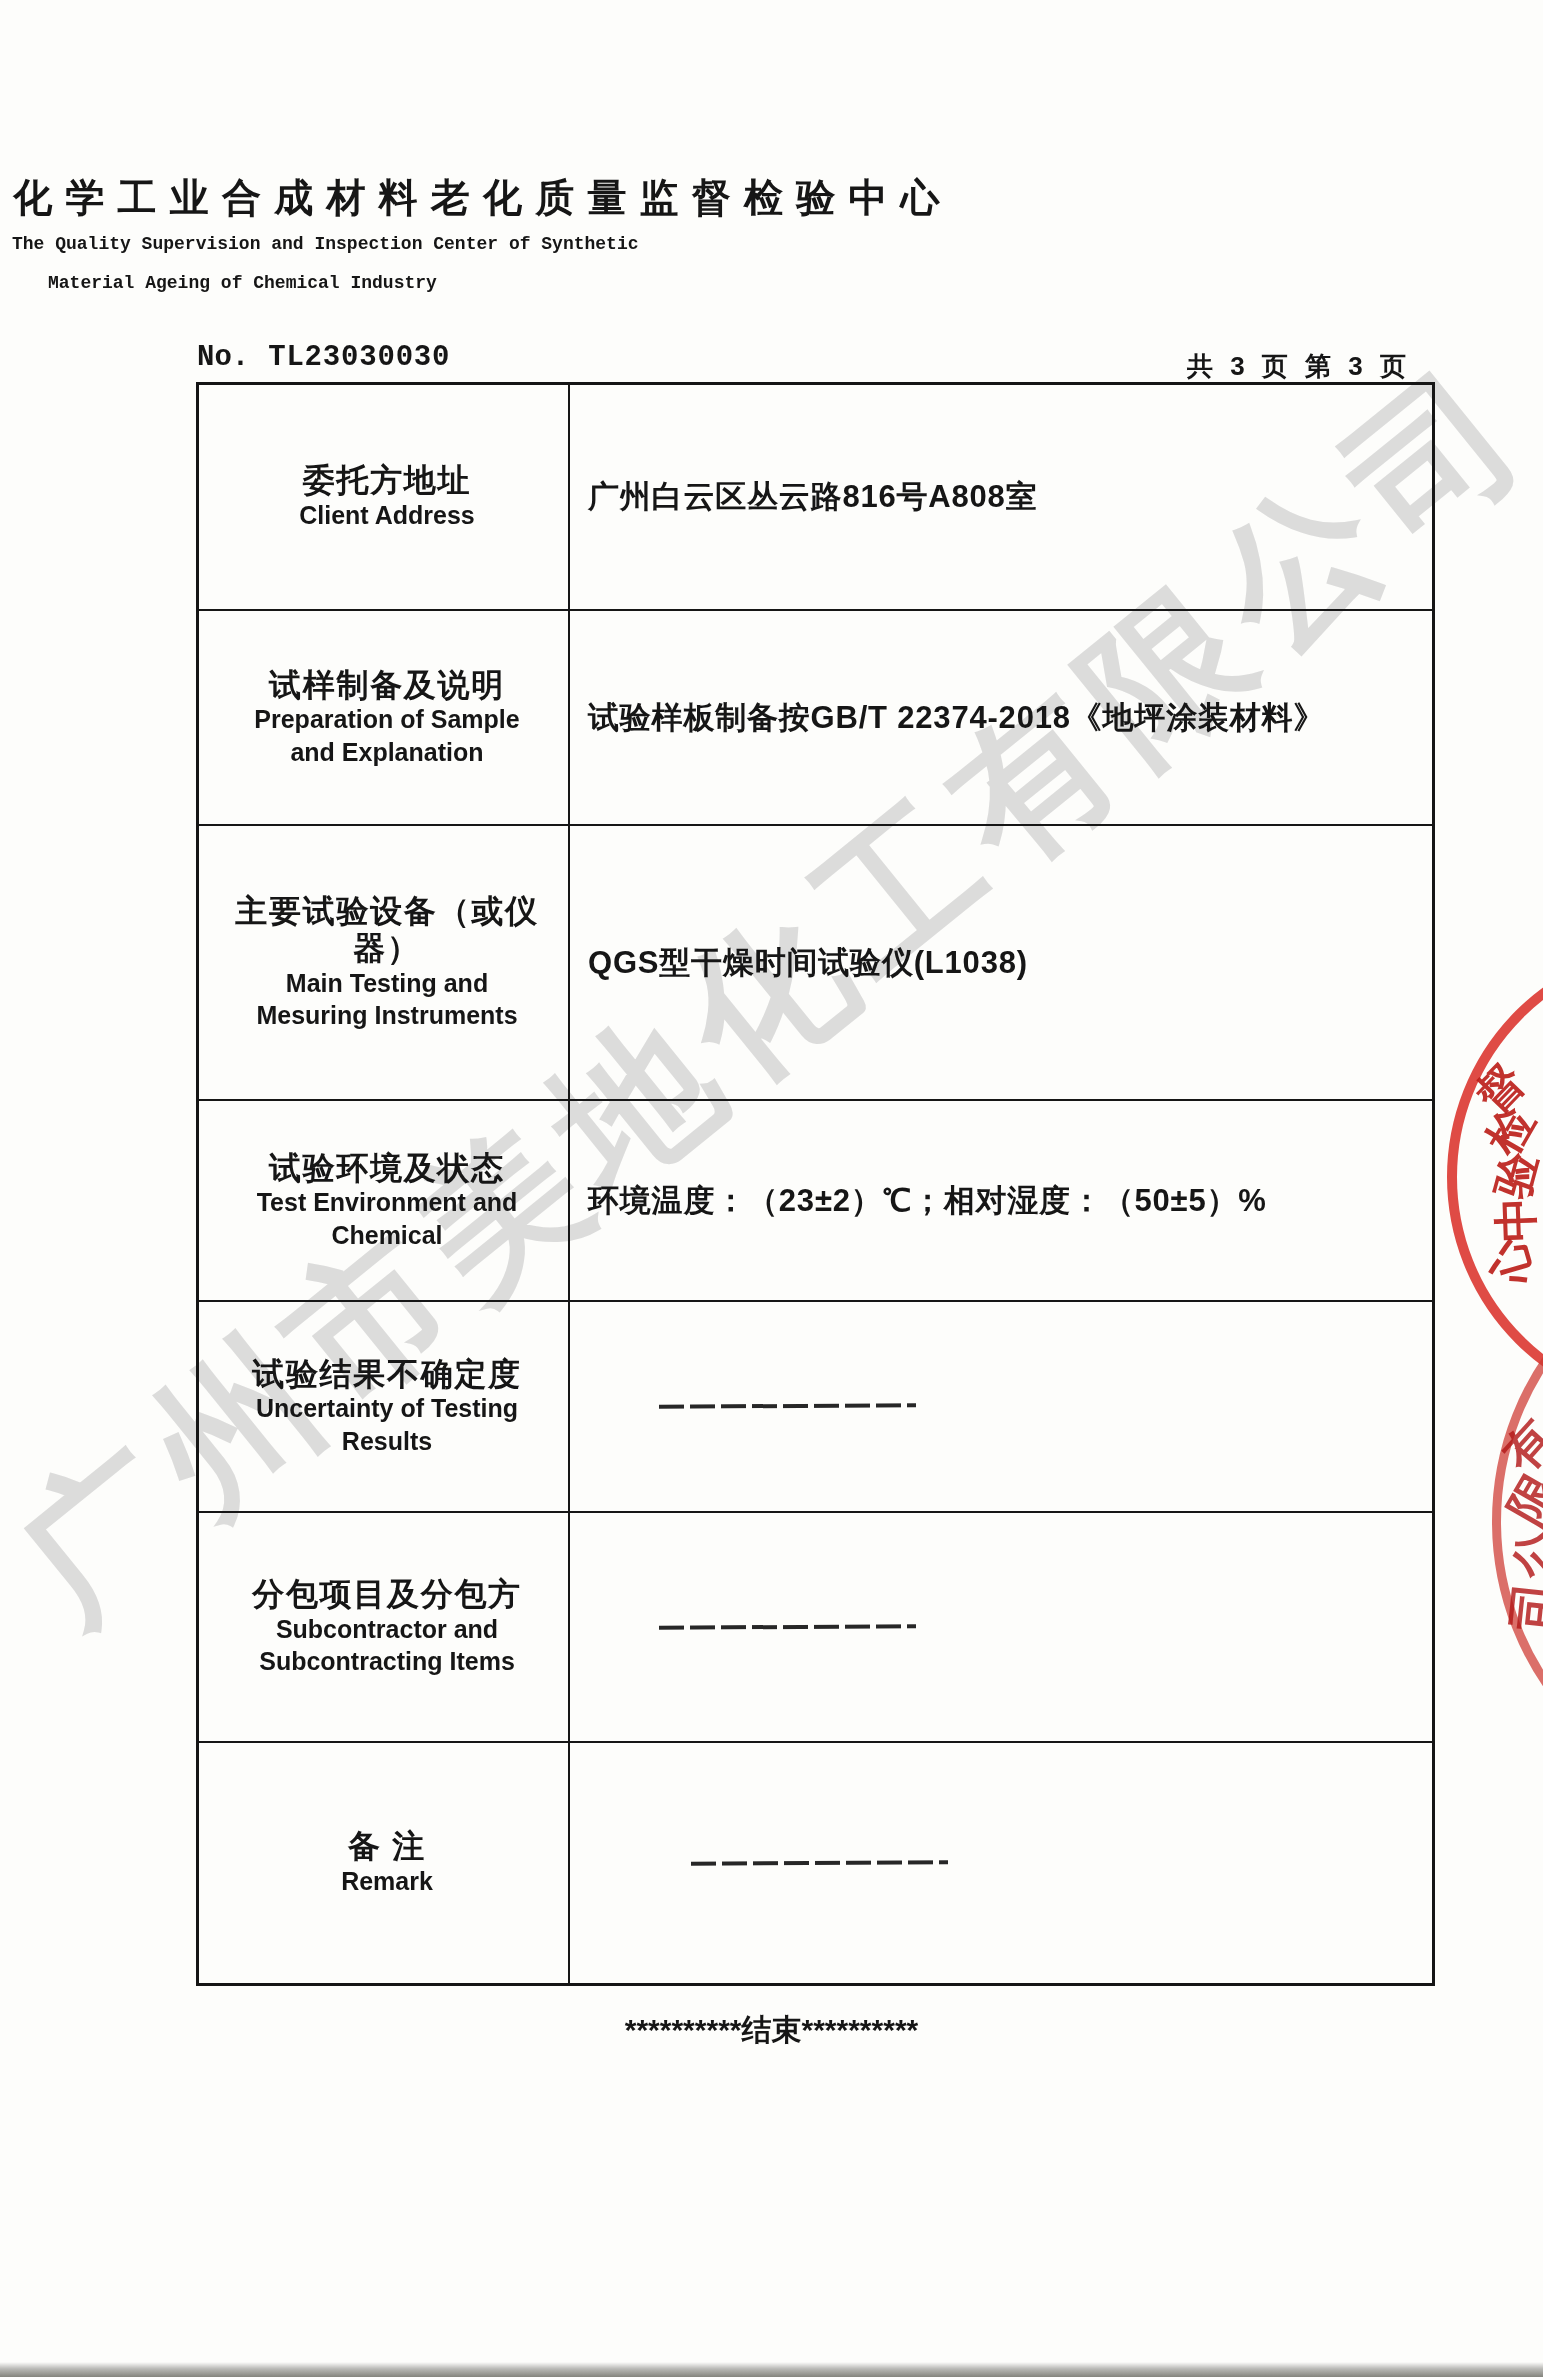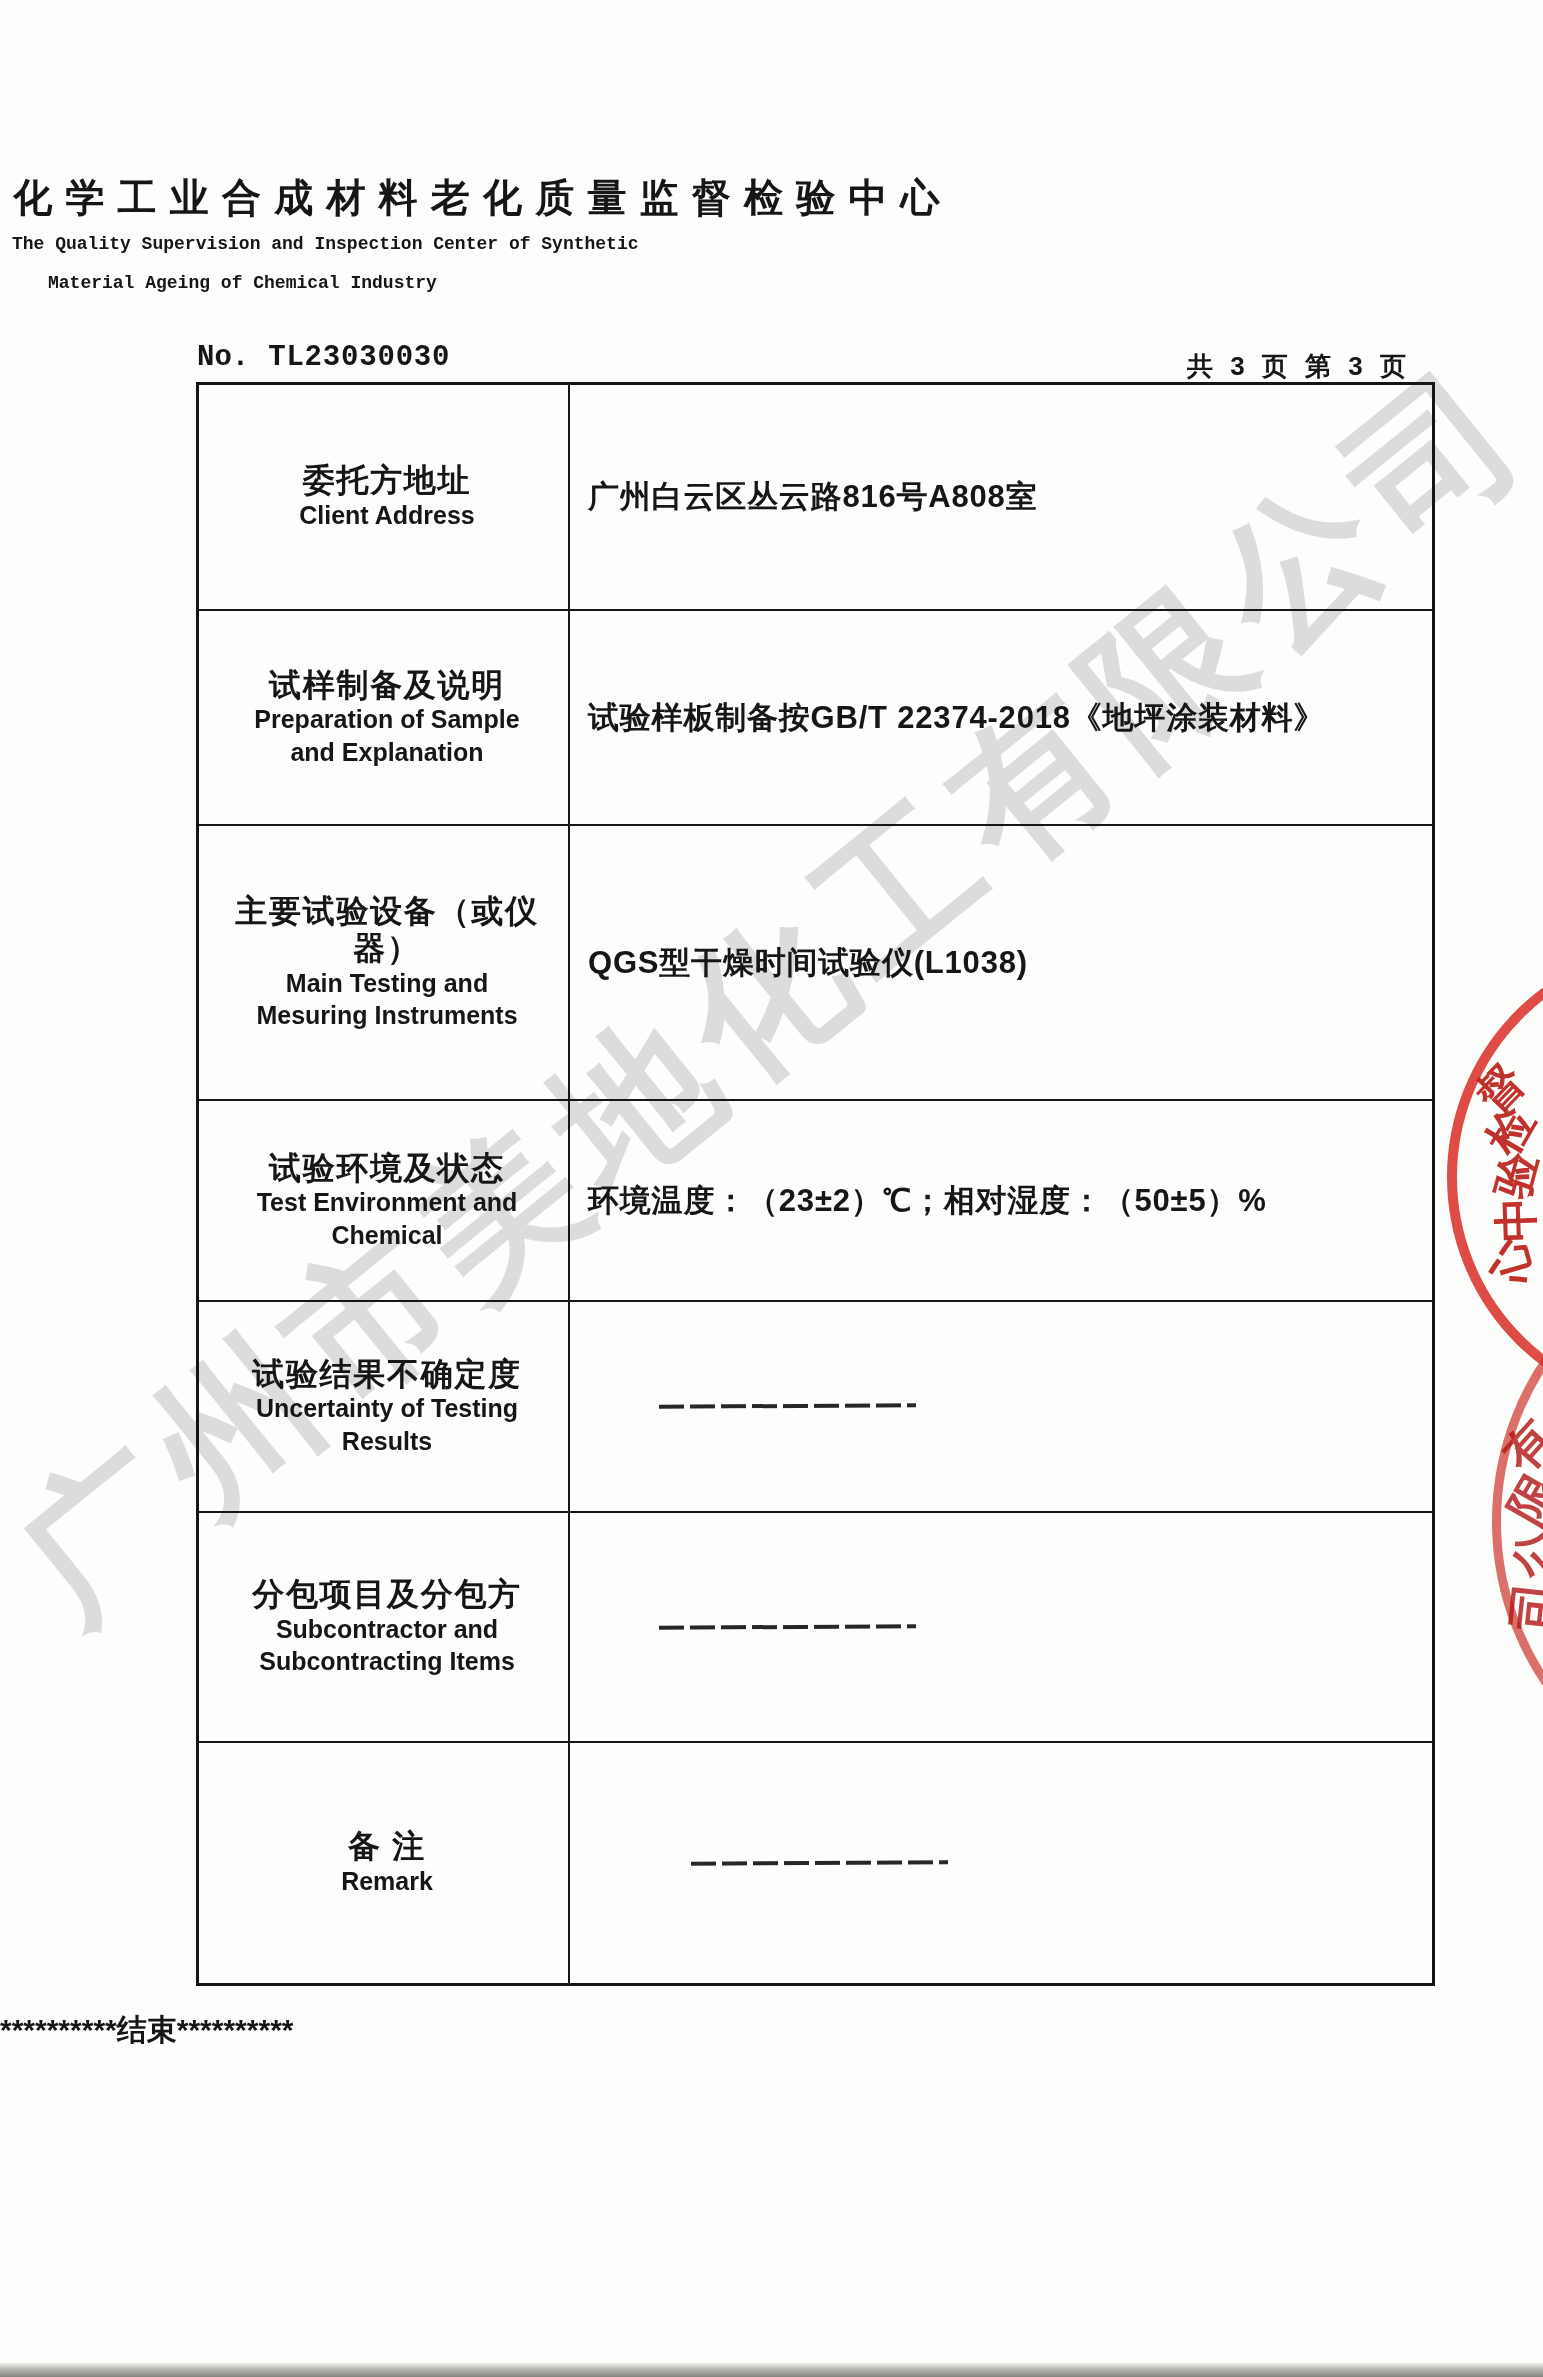--- a/index.html
+++ b/index.html
@@ -77,21 +77,21 @@
   }
   .value-text{font-size:31px;font-weight:bold;letter-spacing:0.8px;}
   .dash-line{
     height:4.1px;width:257px;margin-left:71px;
     background:repeating-linear-gradient(90deg,#272727 0 25px,rgba(39,39,39,0) 25px 31px);
     transform:rotate(-0.3deg);
   }
   
   .end-marker{
     position:absolute;left:0;top:2010px;width:100%;
-    font-size:30px;font-weight:bold;z-index:3;
+    text-align:center;font-size:30px;font-weight:bold;z-index:3;
   }
   
   .seal-ring{
     position:absolute;border-radius:50%;
     box-sizing:border-box;z-index:4;
   }
   .seal1-ring{
     left:1447px;top:942px;width:470px;height:470px;
     border:10.8px solid rgba(216,35,28,0.82);
   }

